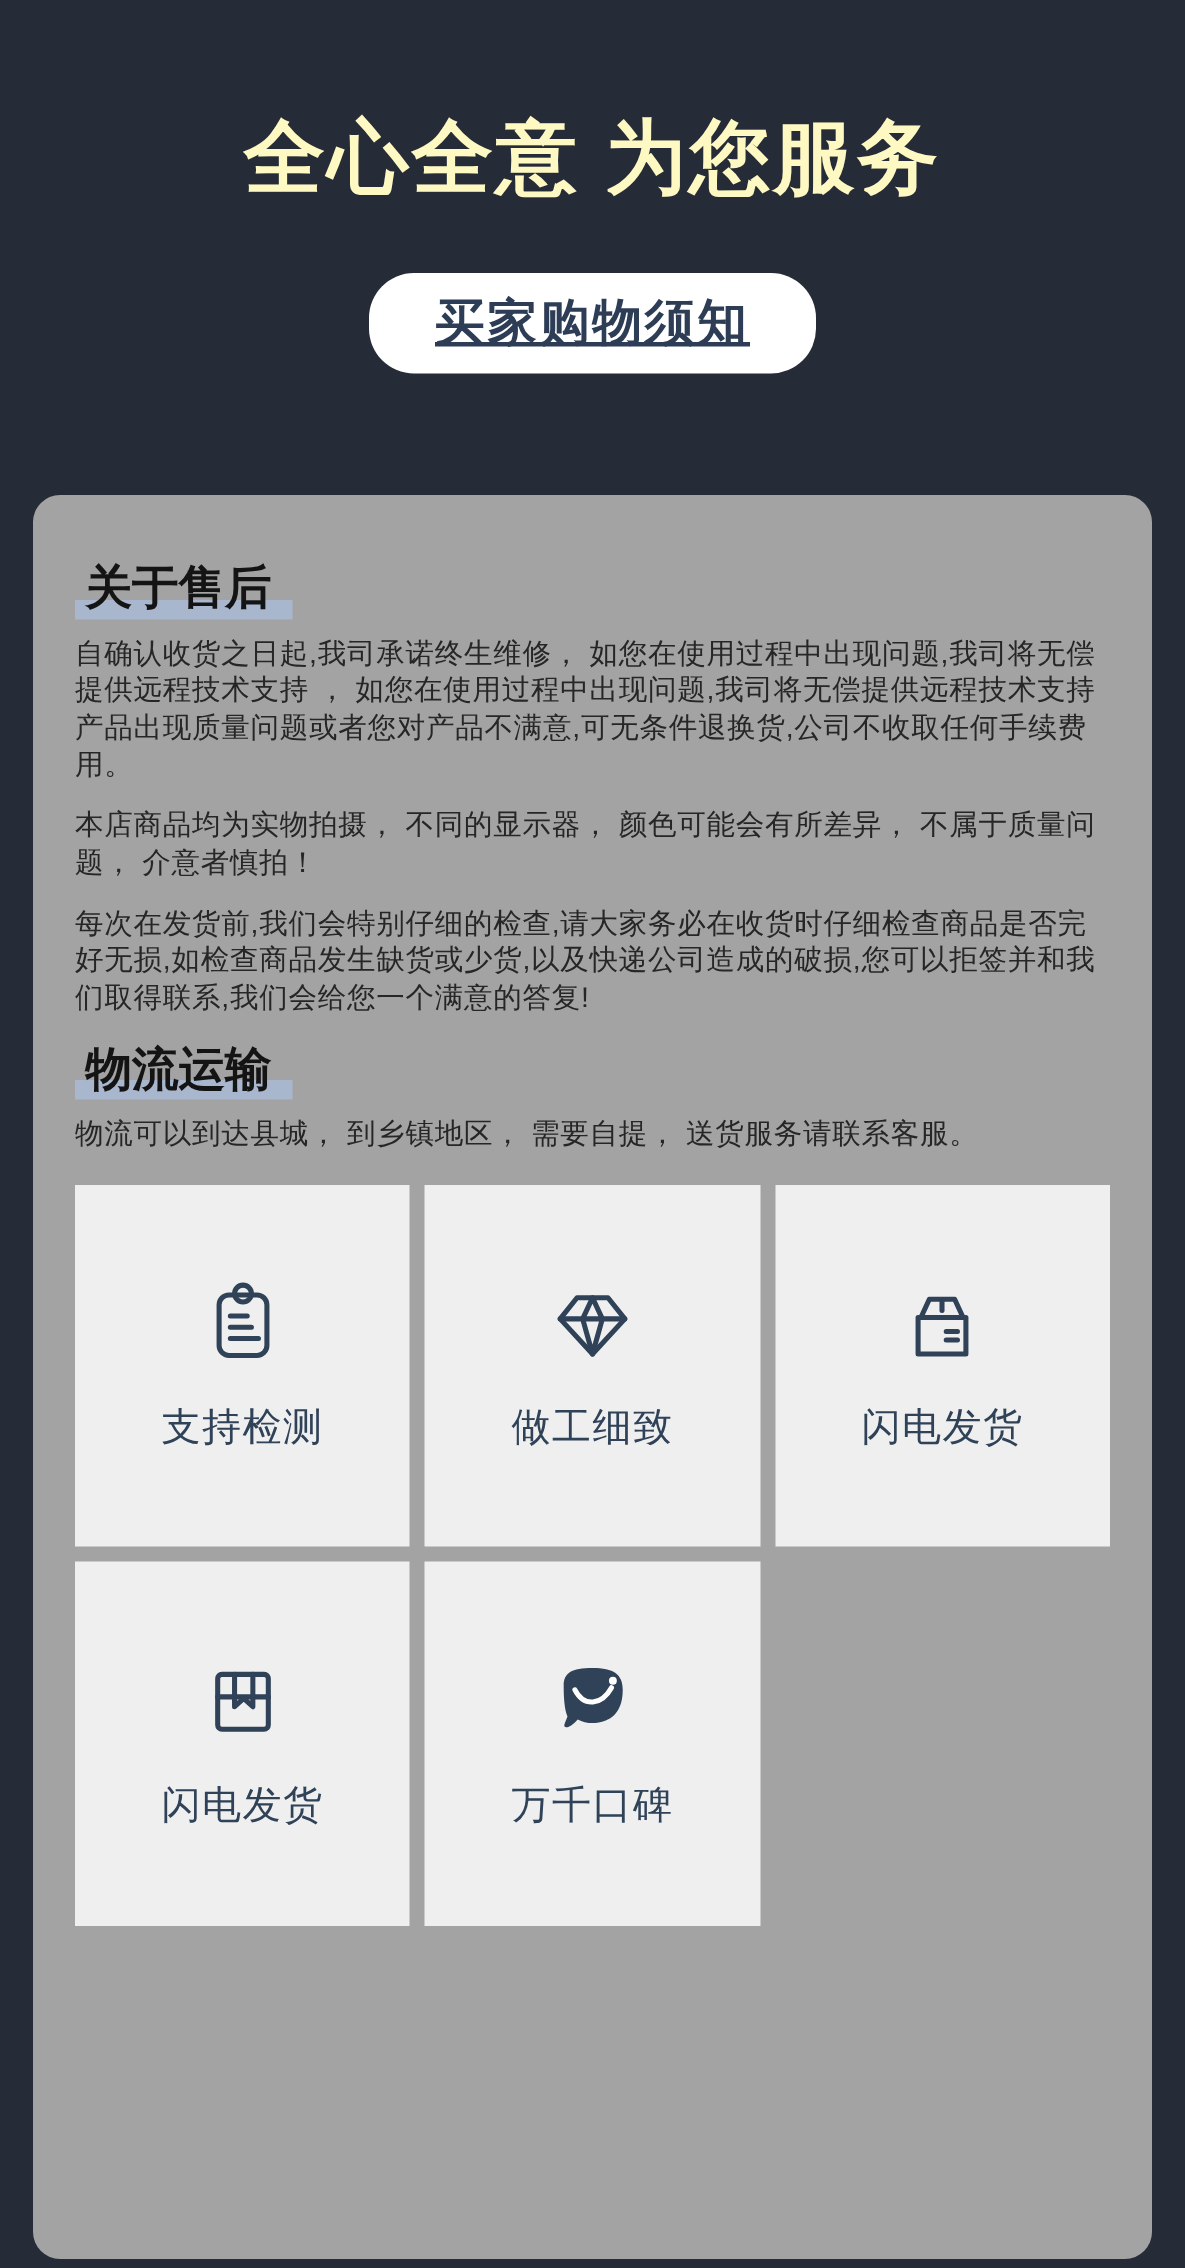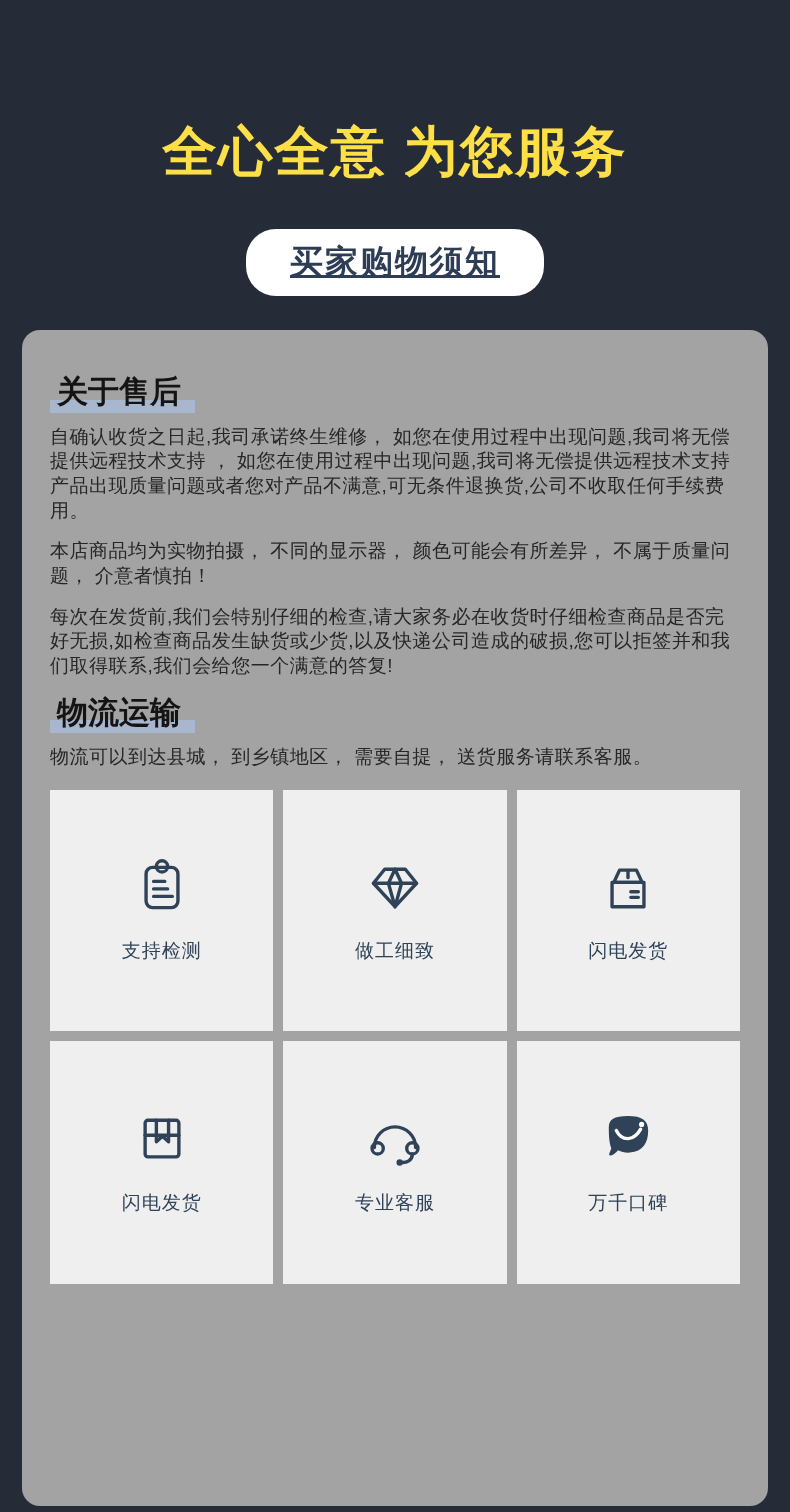--- a/index.html
+++ b/index.html
@@ -2,42 +2,42 @@
 <html><head>
 <meta charset="utf-8">
 <style>
   * { margin:0; padding:0; box-sizing:border-box; }
   html,body { background:#252b37; }
   body { font-family:"Liberation Sans","DejaVu Sans",sans-serif; }
   .page { position:relative; width:790px; height:1512px; background:#252b37; margin:0 auto; overflow:hidden; }
 
   
   .hero { text-align:center; }
-  .hero-title { padding-top:116px; font-size:54px; font-weight:bold; color:#fde047; letter-spacing:2px; }
+  .hero-title { padding-top:69px; font-size:54px; font-weight:bold; color:#fef9c3; letter-spacing:2px; }
   .badge-wrap { text-align:center; margin-top:40px; }
   .badge { display:inline-block; background:#ffffff; color:#2e3d56; font-size:33px; font-weight:bold;
            padding:11px 44px; border-radius:30px; letter-spacing:2px;text-decoration:underline; }
 
   
   .card { position:absolute; left:22px; right:22px; top:330px; bottom:6px; background:#a3a3a3;
           border-radius:18px; padding:44px 28px 0 28px; }
 
   .sec h2 { display:inline-block; font-size:31px; font-weight:bold; color:#141414; line-height:1.15;
             background-image:linear-gradient(#a9b7ce,#a9b7ce); background-repeat:no-repeat;
             background-size:100% 13px; background-position:0 100%;
             padding:0 14px 3px 7px; margin:0 0 12px 0; }
   .sec p { font-size:19px; color:#262626; line-height:1.3; margin:0 0 16px 0; letter-spacing:0.5px; }
 
   
   .features { margin-top:20px; display:grid; grid-template-columns:repeat(3,1fr);
               grid-template-rows:241px 243px; gap:10px; }
   .tile { background:#efeff0; display:flex; flex-direction:column; align-items:center;
           justify-content:center; gap:21px; }
   .tile svg { width:60px; height:60px; display:block; }
-  .tlabel { font-size:19px; color:#2f4257; letter-spacing:1px; }
+  .tlabel { font-size:26px; color:#2f4257; letter-spacing:1px; }
   .stroke { fill:none; stroke:#2f4257; stroke-width:3.6; stroke-linecap:round; stroke-linejoin:round; }
 </style>
 </head>
 <body>
 
 <div class="page">
 
   <div class="hero">
     <div class="hero-title">全心全意 为您服务</div>
     <div class="badge-wrap">
@@ -96,30 +96,20 @@
 
       <div class="tile">
         <svg viewBox="0 0 64 64">
           <rect class="stroke" x="14" y="12" width="36" height="39" rx="3"></rect>
           <path class="stroke" d="M14 28h36"></path>
           <path class="stroke" d="M26 12v23l6.5-6 6.5 6V12" fill="#efeff0"></path>
         </svg>
         <div class="tlabel">闪电发货</div>
       </div>
 
-      <div class="tile">
-        <svg viewBox="0 0 64 64">
-          <path class="stroke" d="M10 41a22 22 0 0 1 44 0"></path>
-          <circle class="stroke" cx="13.5" cy="42" r="6"></circle>
-          <circle class="stroke" cx="50.5" cy="42" r="6"></circle>
-          <path class="stroke" d="M50.5 48c0 7-6 9.5-12 9"></path>
-          <circle cx="37" cy="57" r="3.4" fill="#2f4257"></circle>
-        </svg>
-        <div class="tlabel">专业客服</div>
-      </div>
 
       <div class="tile">
         <svg viewBox="0 0 64 64">
           <path fill="#2f4257" d="M11.5 20 C11.5 11 17 7.5 32 7.5 C47 7.5 53.5 12 53.5 23 C53.5 36 48 45.5 34 46.5 C29.5 46.8 25 46 21.5 44 C17.5 48.5 13.5 50.5 12.3 49.3 C11.2 48.2 13.2 45 14.2 42 C12 36.5 11.5 28 11.5 20 Z"></path>
           <path d="M19.5 23 C26 35.5 38.5 34 45.5 21.5" fill="none" stroke="#ffffff" stroke-width="3.6" stroke-linecap="round"></path>
           <circle cx="46.5" cy="16.5" r="2.8" fill="#ffffff"></circle>
         </svg>
         <div class="tlabel">万千口碑</div>
       </div>
 

